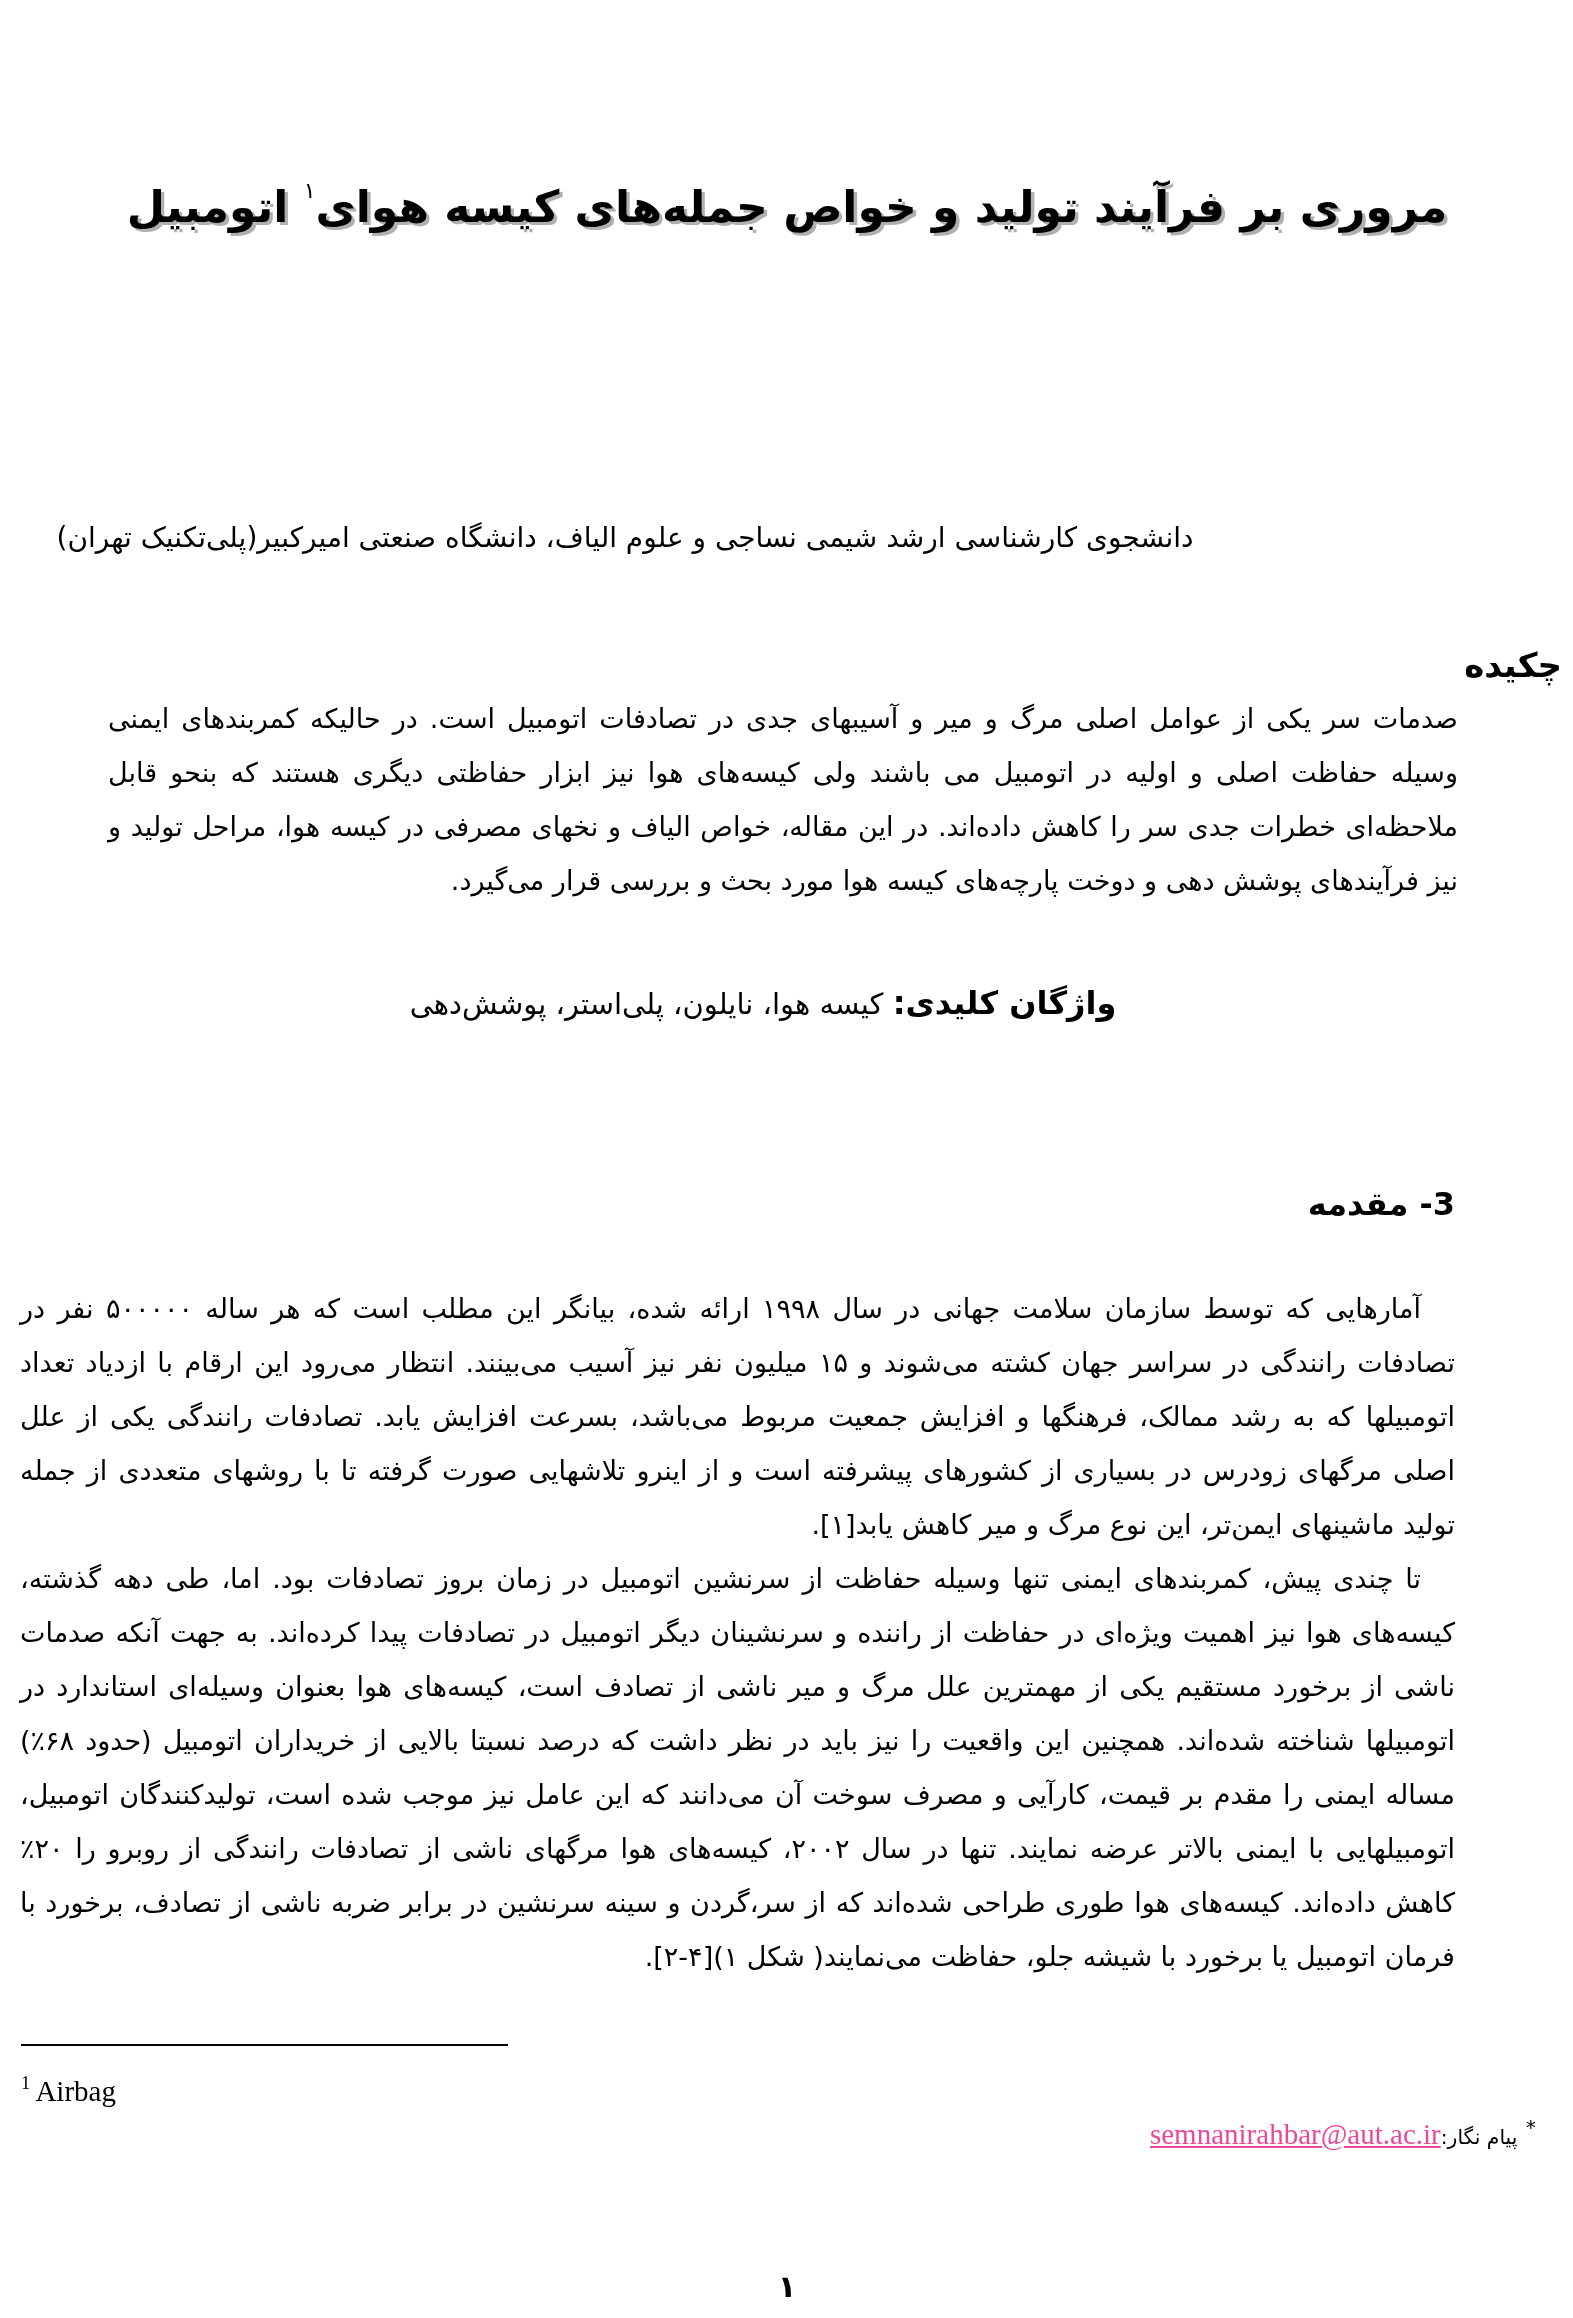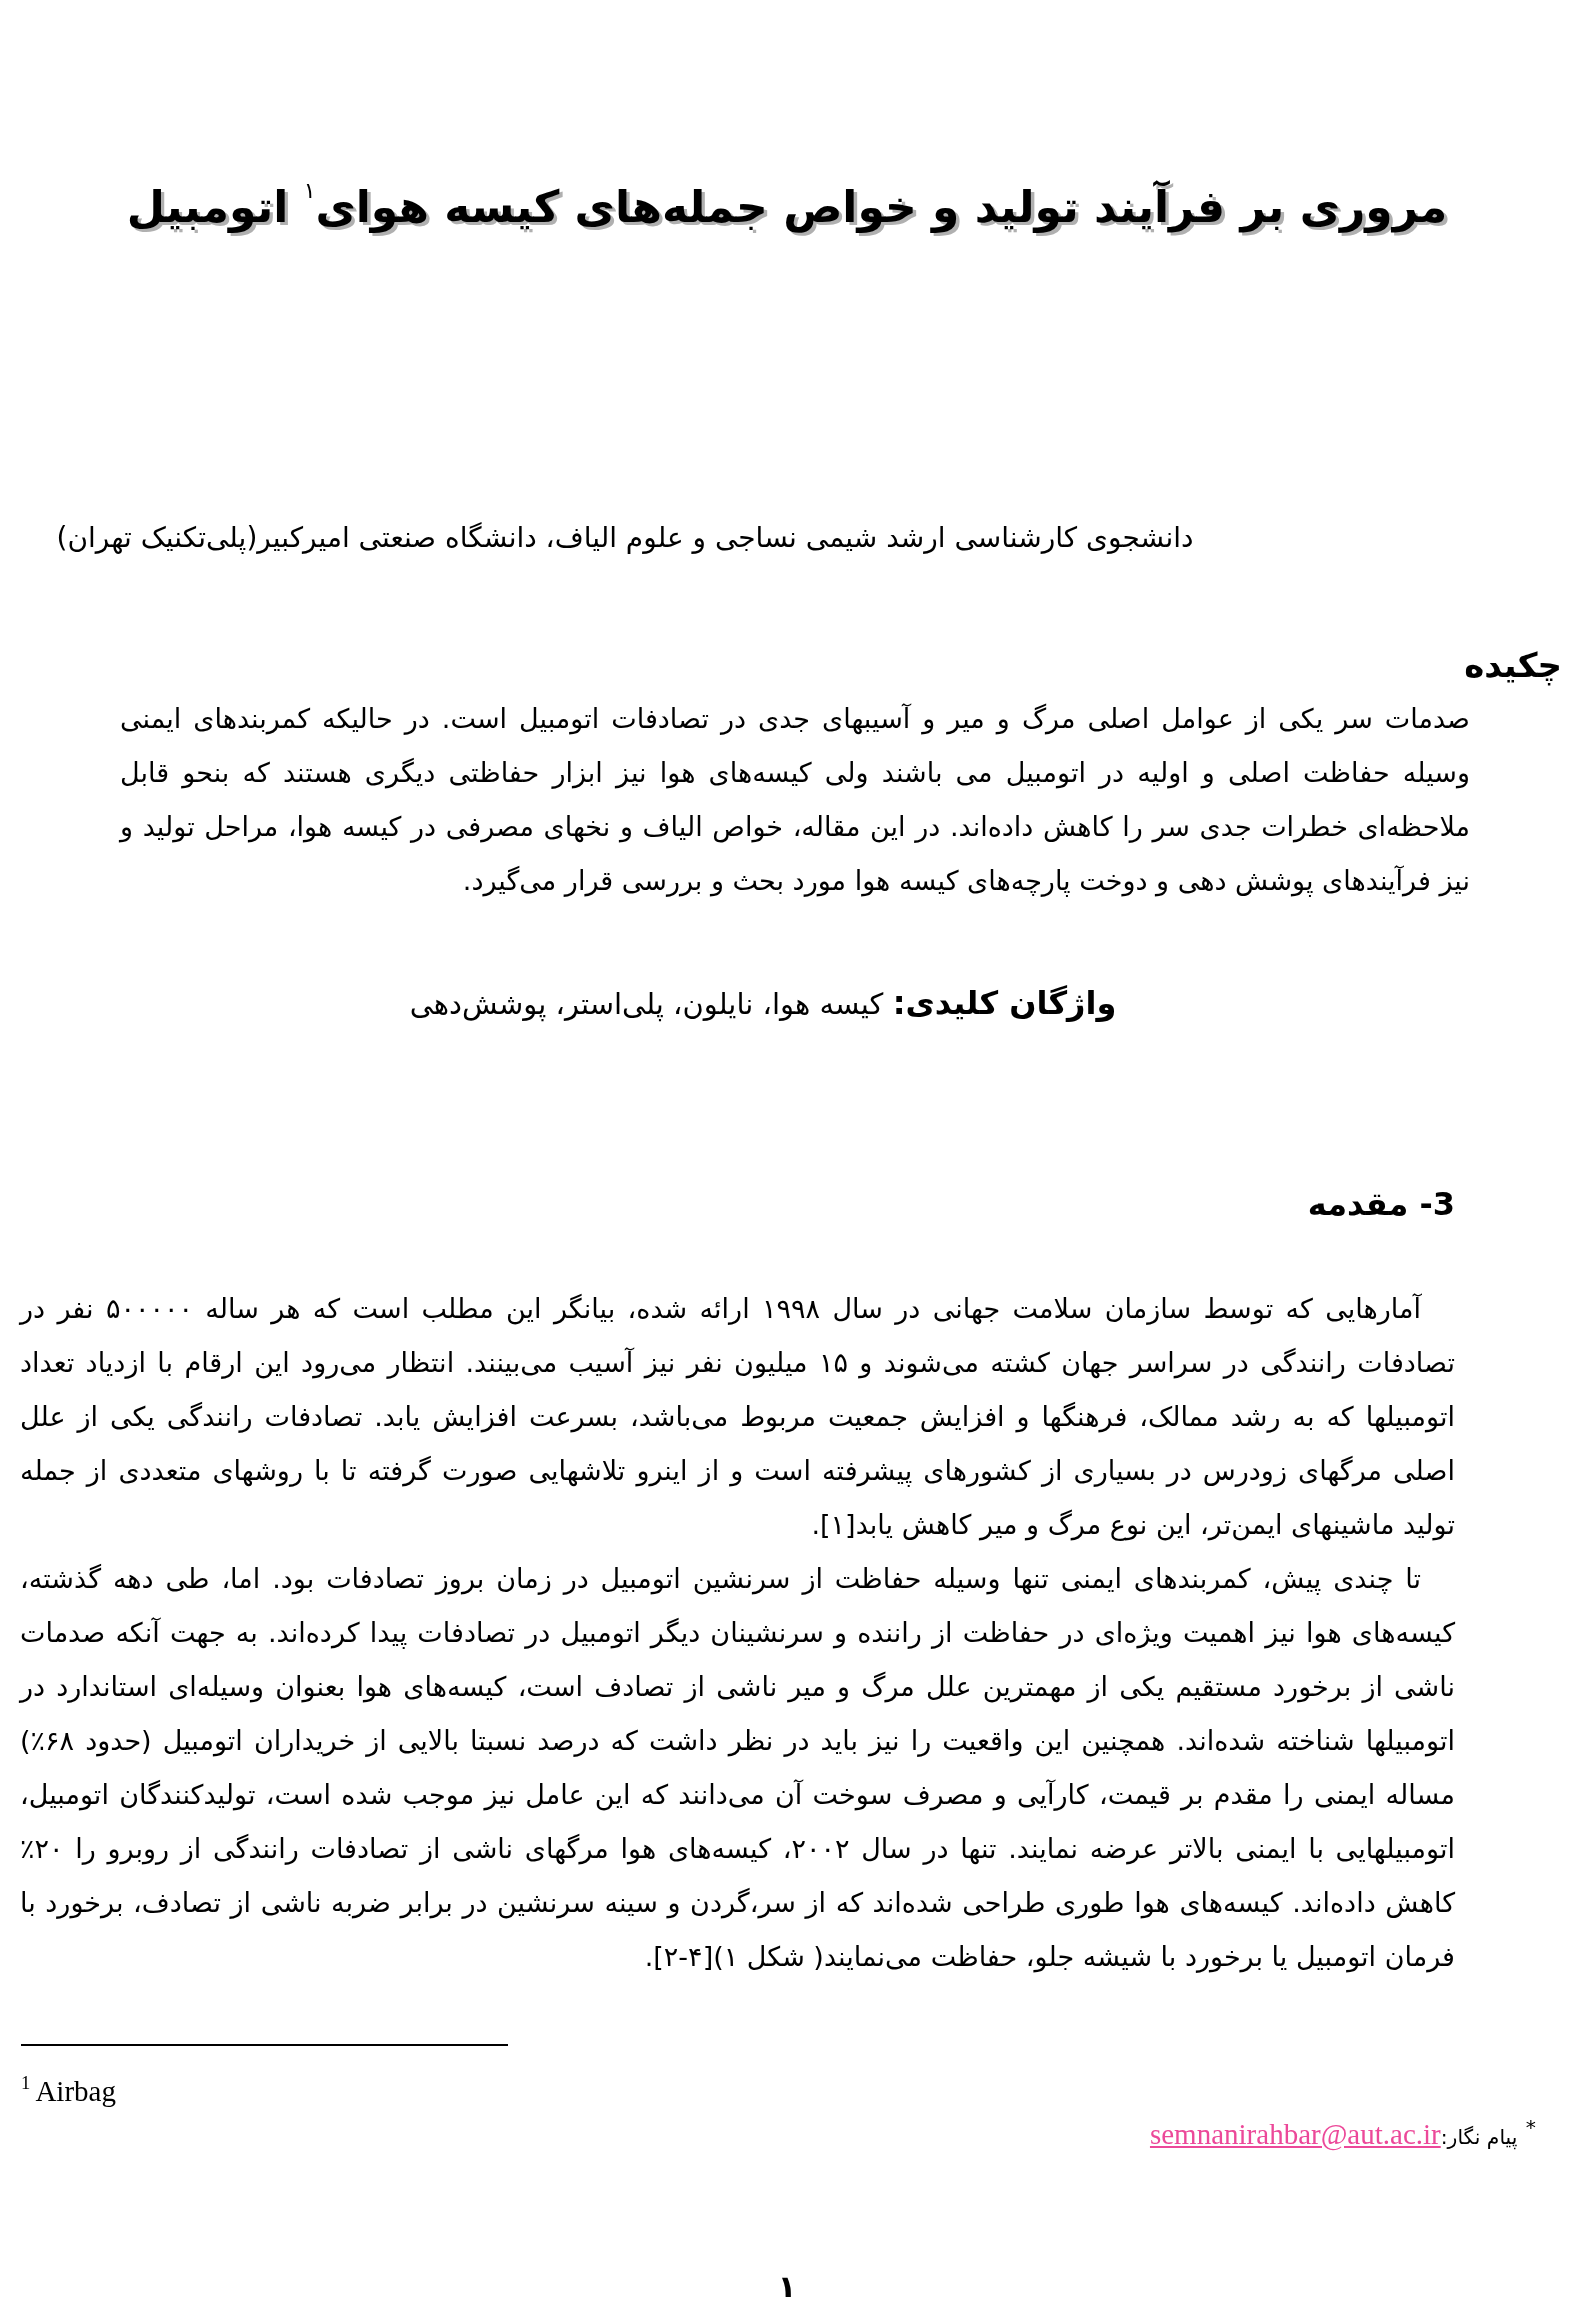--- a/index.html
+++ b/index.html
@@ -67,21 +67,21 @@
       position: absolute;
       top: 645px;
       right: 12px;
       font-size: 34px;
       font-weight: bold;
       direction: rtl;
     }
     .abstract-body {
       position: absolute;
       top: 692px;
-      right: 104px;
+      right: 116px;
       width: 1350px;
       font-size: 27px;
       line-height: 54px;
       direction: rtl;
       text-align: justify;
       text-align-last: right;
     }
     .keywords {
       position: absolute;
       top: 984px;

